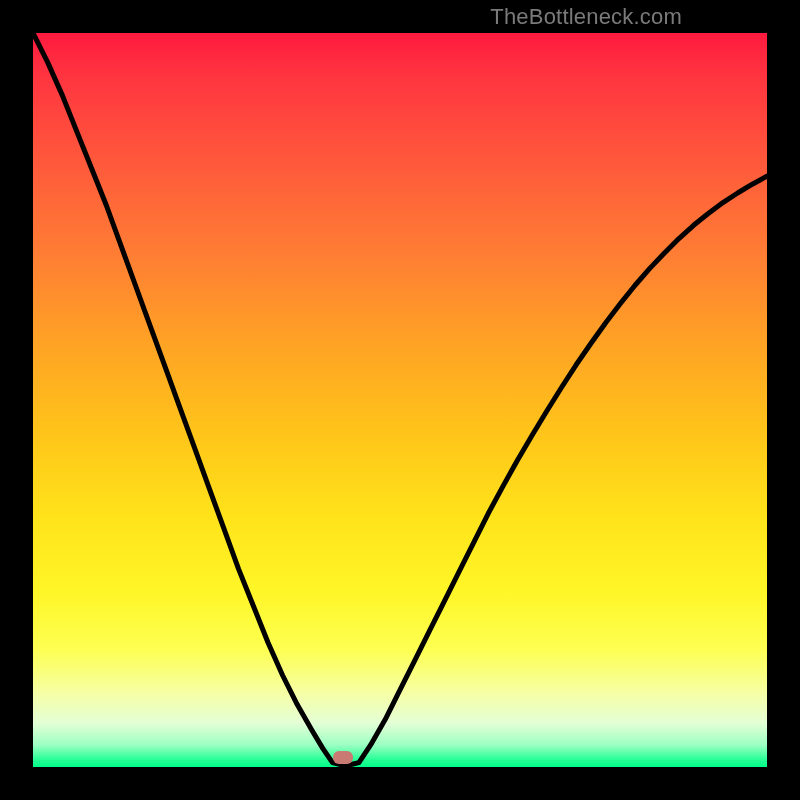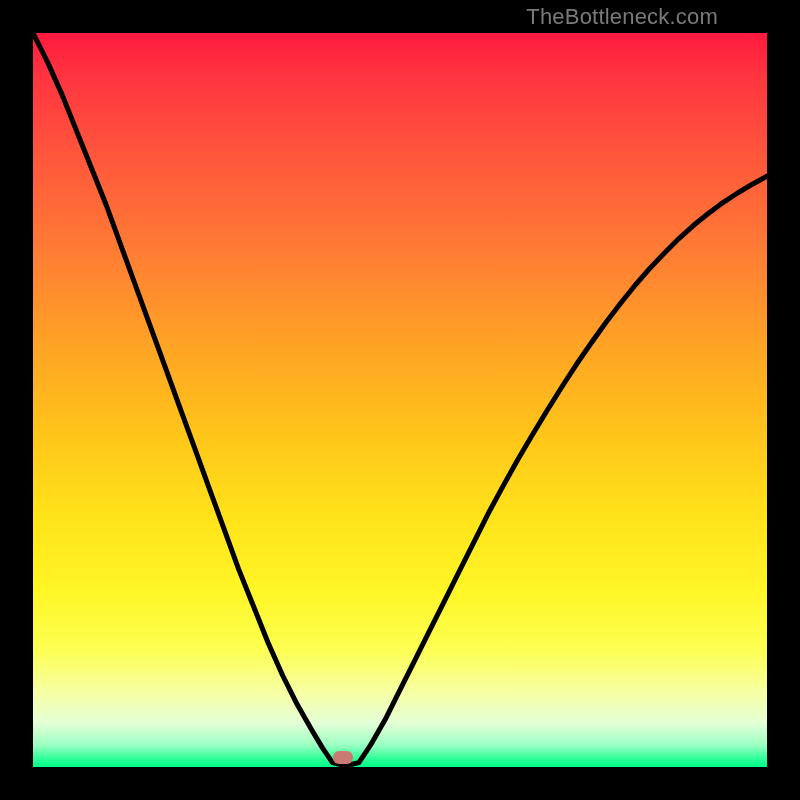--- a/index.html
+++ b/index.html
@@ -10,21 +10,20 @@
     background: #000;
     overflow: hidden;
   }
   .frame {
     position: absolute;
     top: 0;
     left: 0;
     width: 696px;
     height: 800px;
     background: #000;
-    padding-left: 36px;
   }
   .plot {
     position: absolute;
     top: 33px;
     left: 33px;
     width: 734px;
     height: 734px;
     overflow: hidden;
   }
   .gradient {

